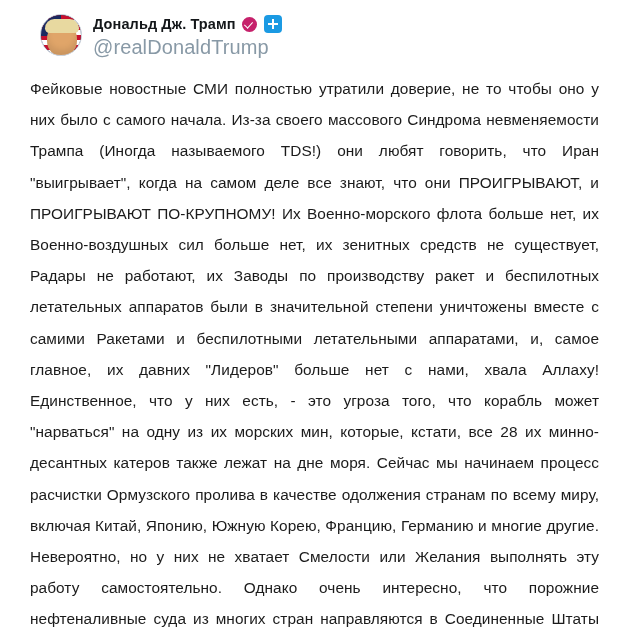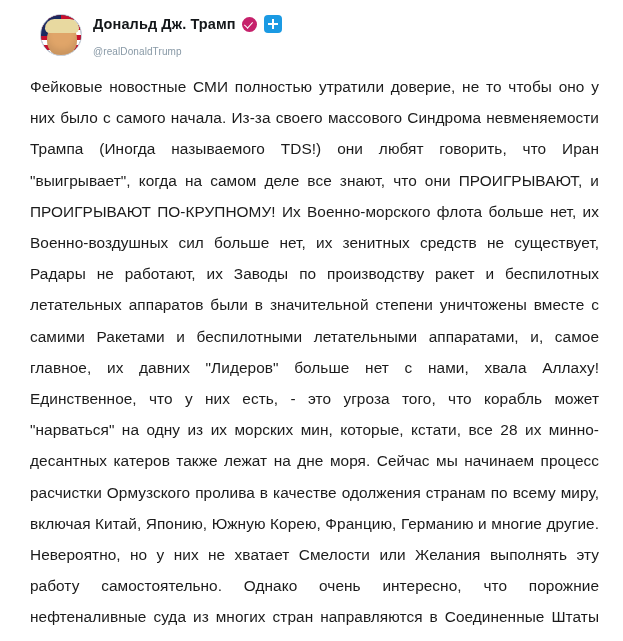--- a/index.html
+++ b/index.html
@@ -127,23 +127,23 @@
   .follow-badge::after {
     content: "";
     position: absolute;
     left: 4px;
     top: 8px;
     width: 10px;
     height: 2px;
     background: #fff;
   }
   .handle {
-    font-size: 10px;
+    font-size: 20px;
     color: #8899a6;
-    margin-top: 13px;
+    margin-top: 3px;
     letter-spacing: 0.1px;
   }
   .tweet-body {
     padding: 4px 24px 0 30px;
     font-size: 15.4px;
     line-height: 31.2px;
     color: #1b1b1b;
     text-align: justify;
     text-justify: inter-word;
     letter-spacing: 0.05px;

